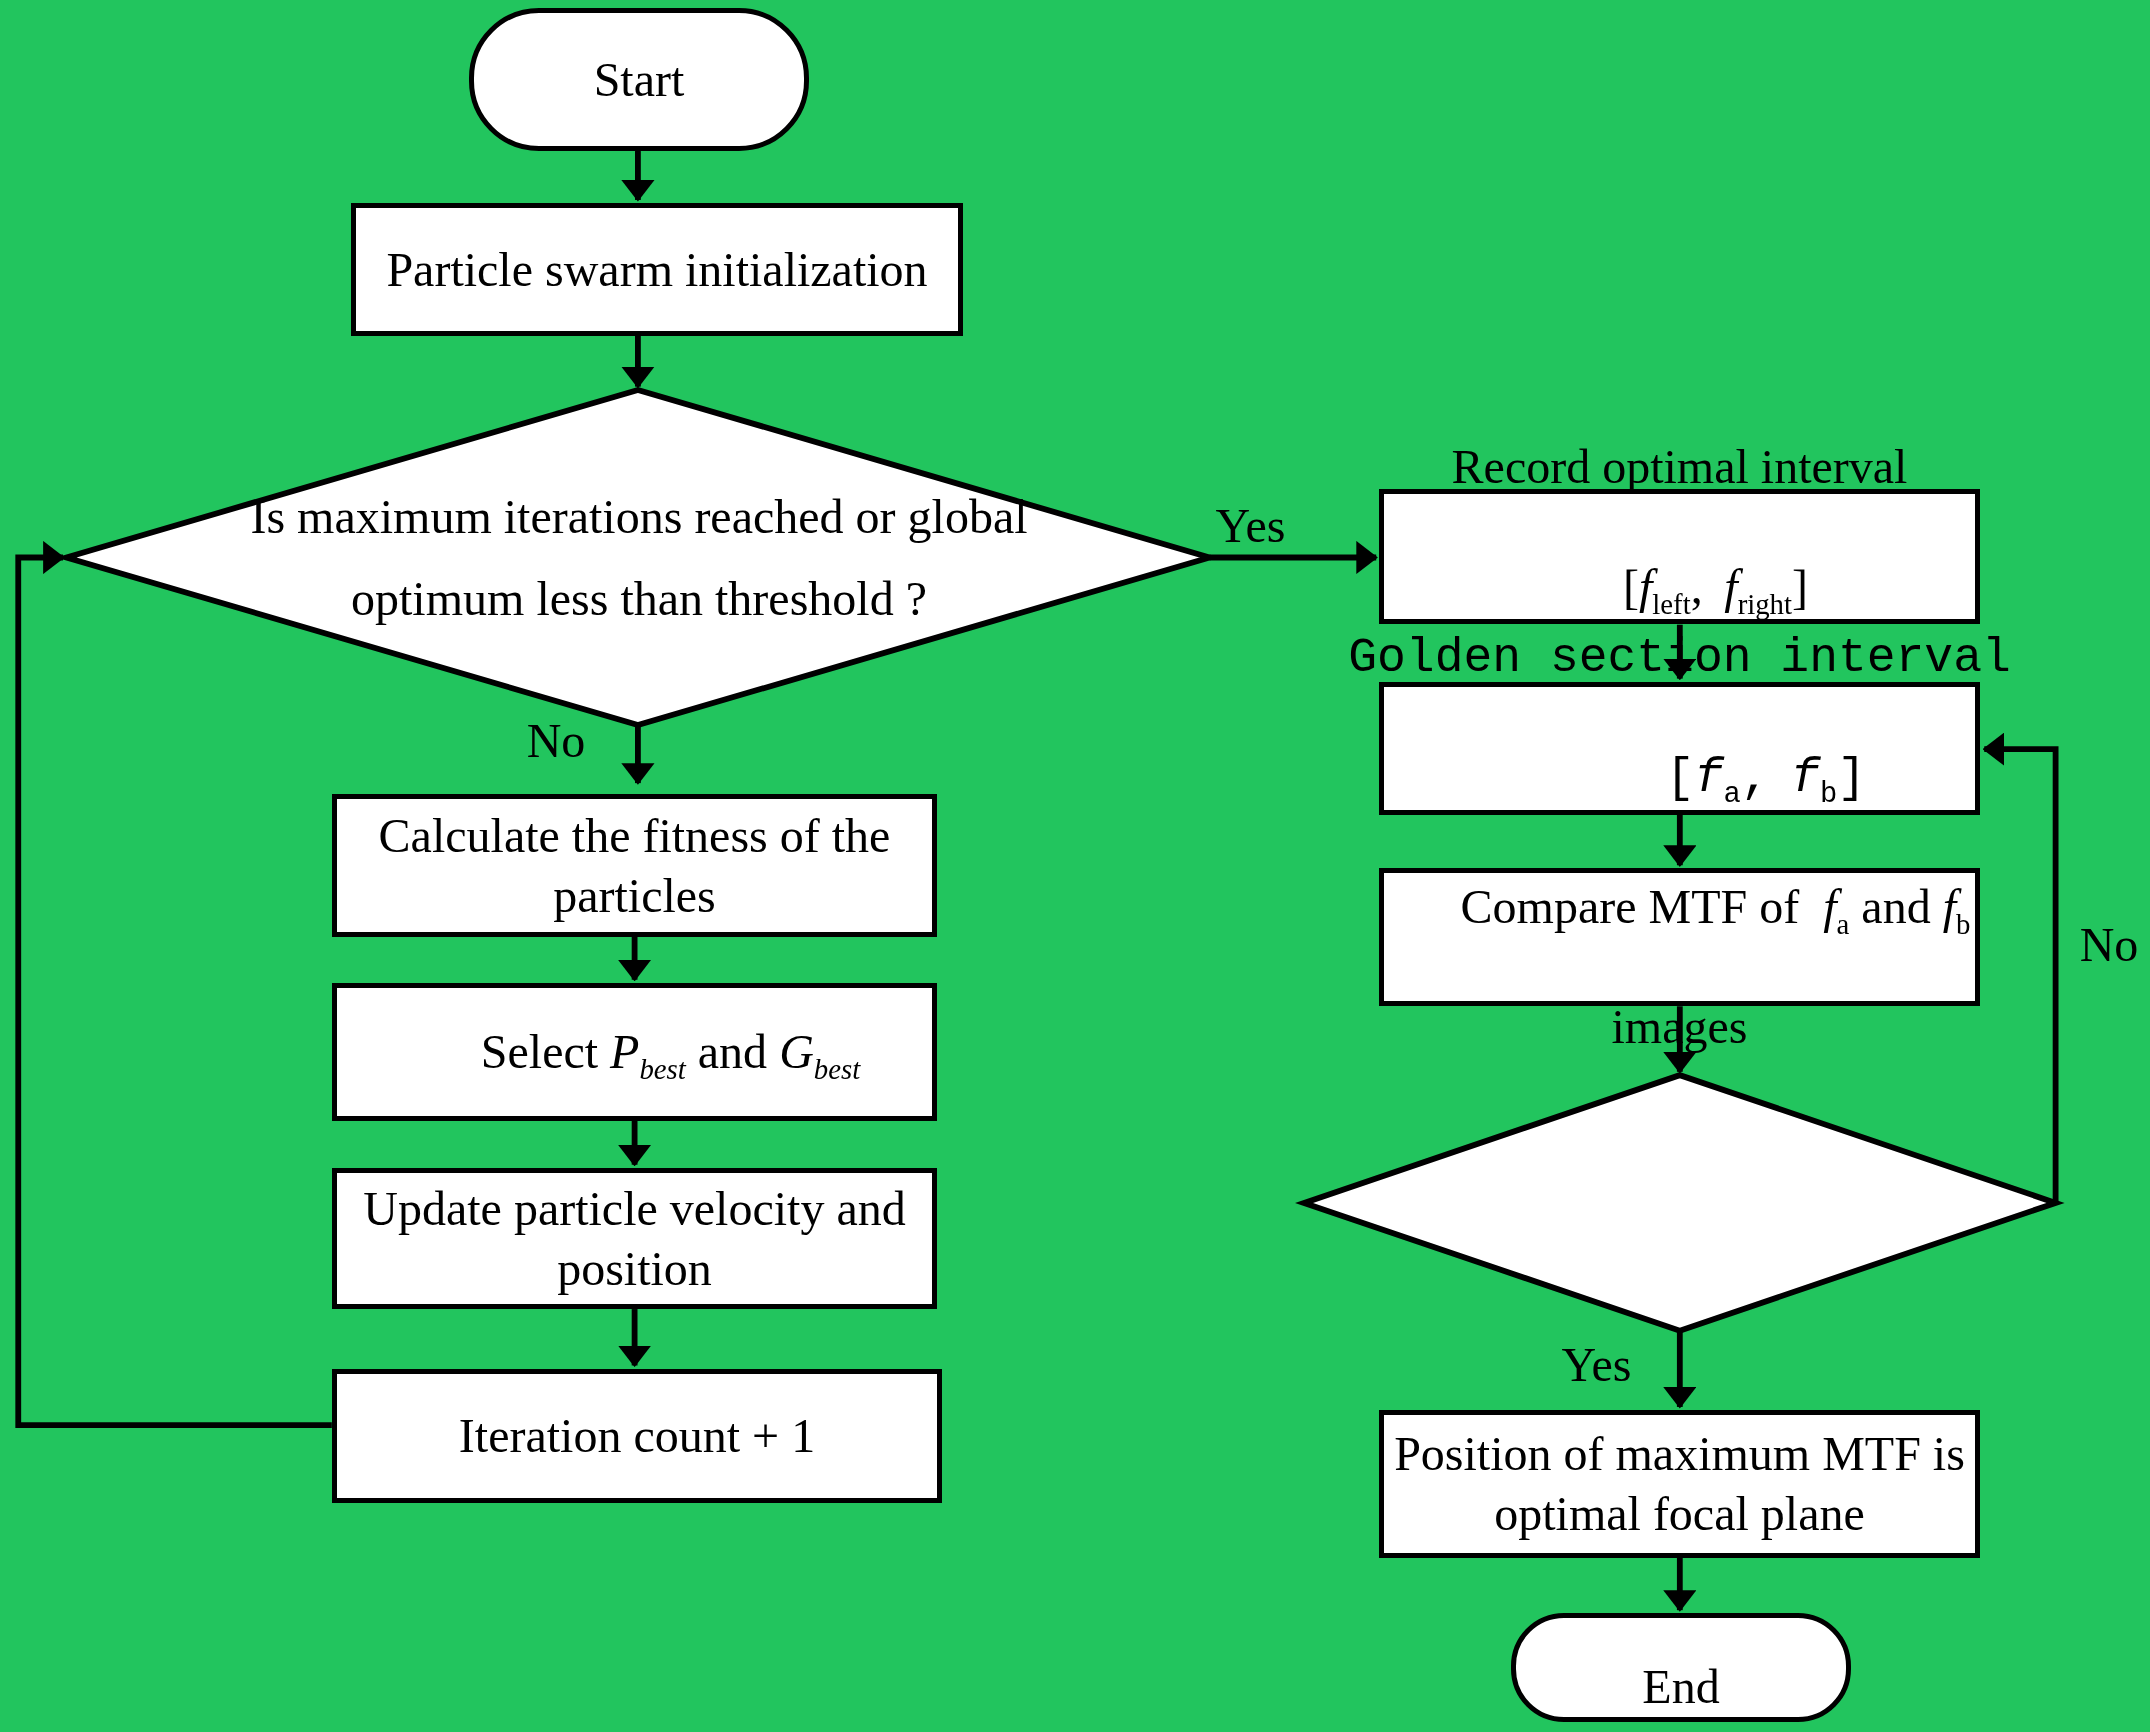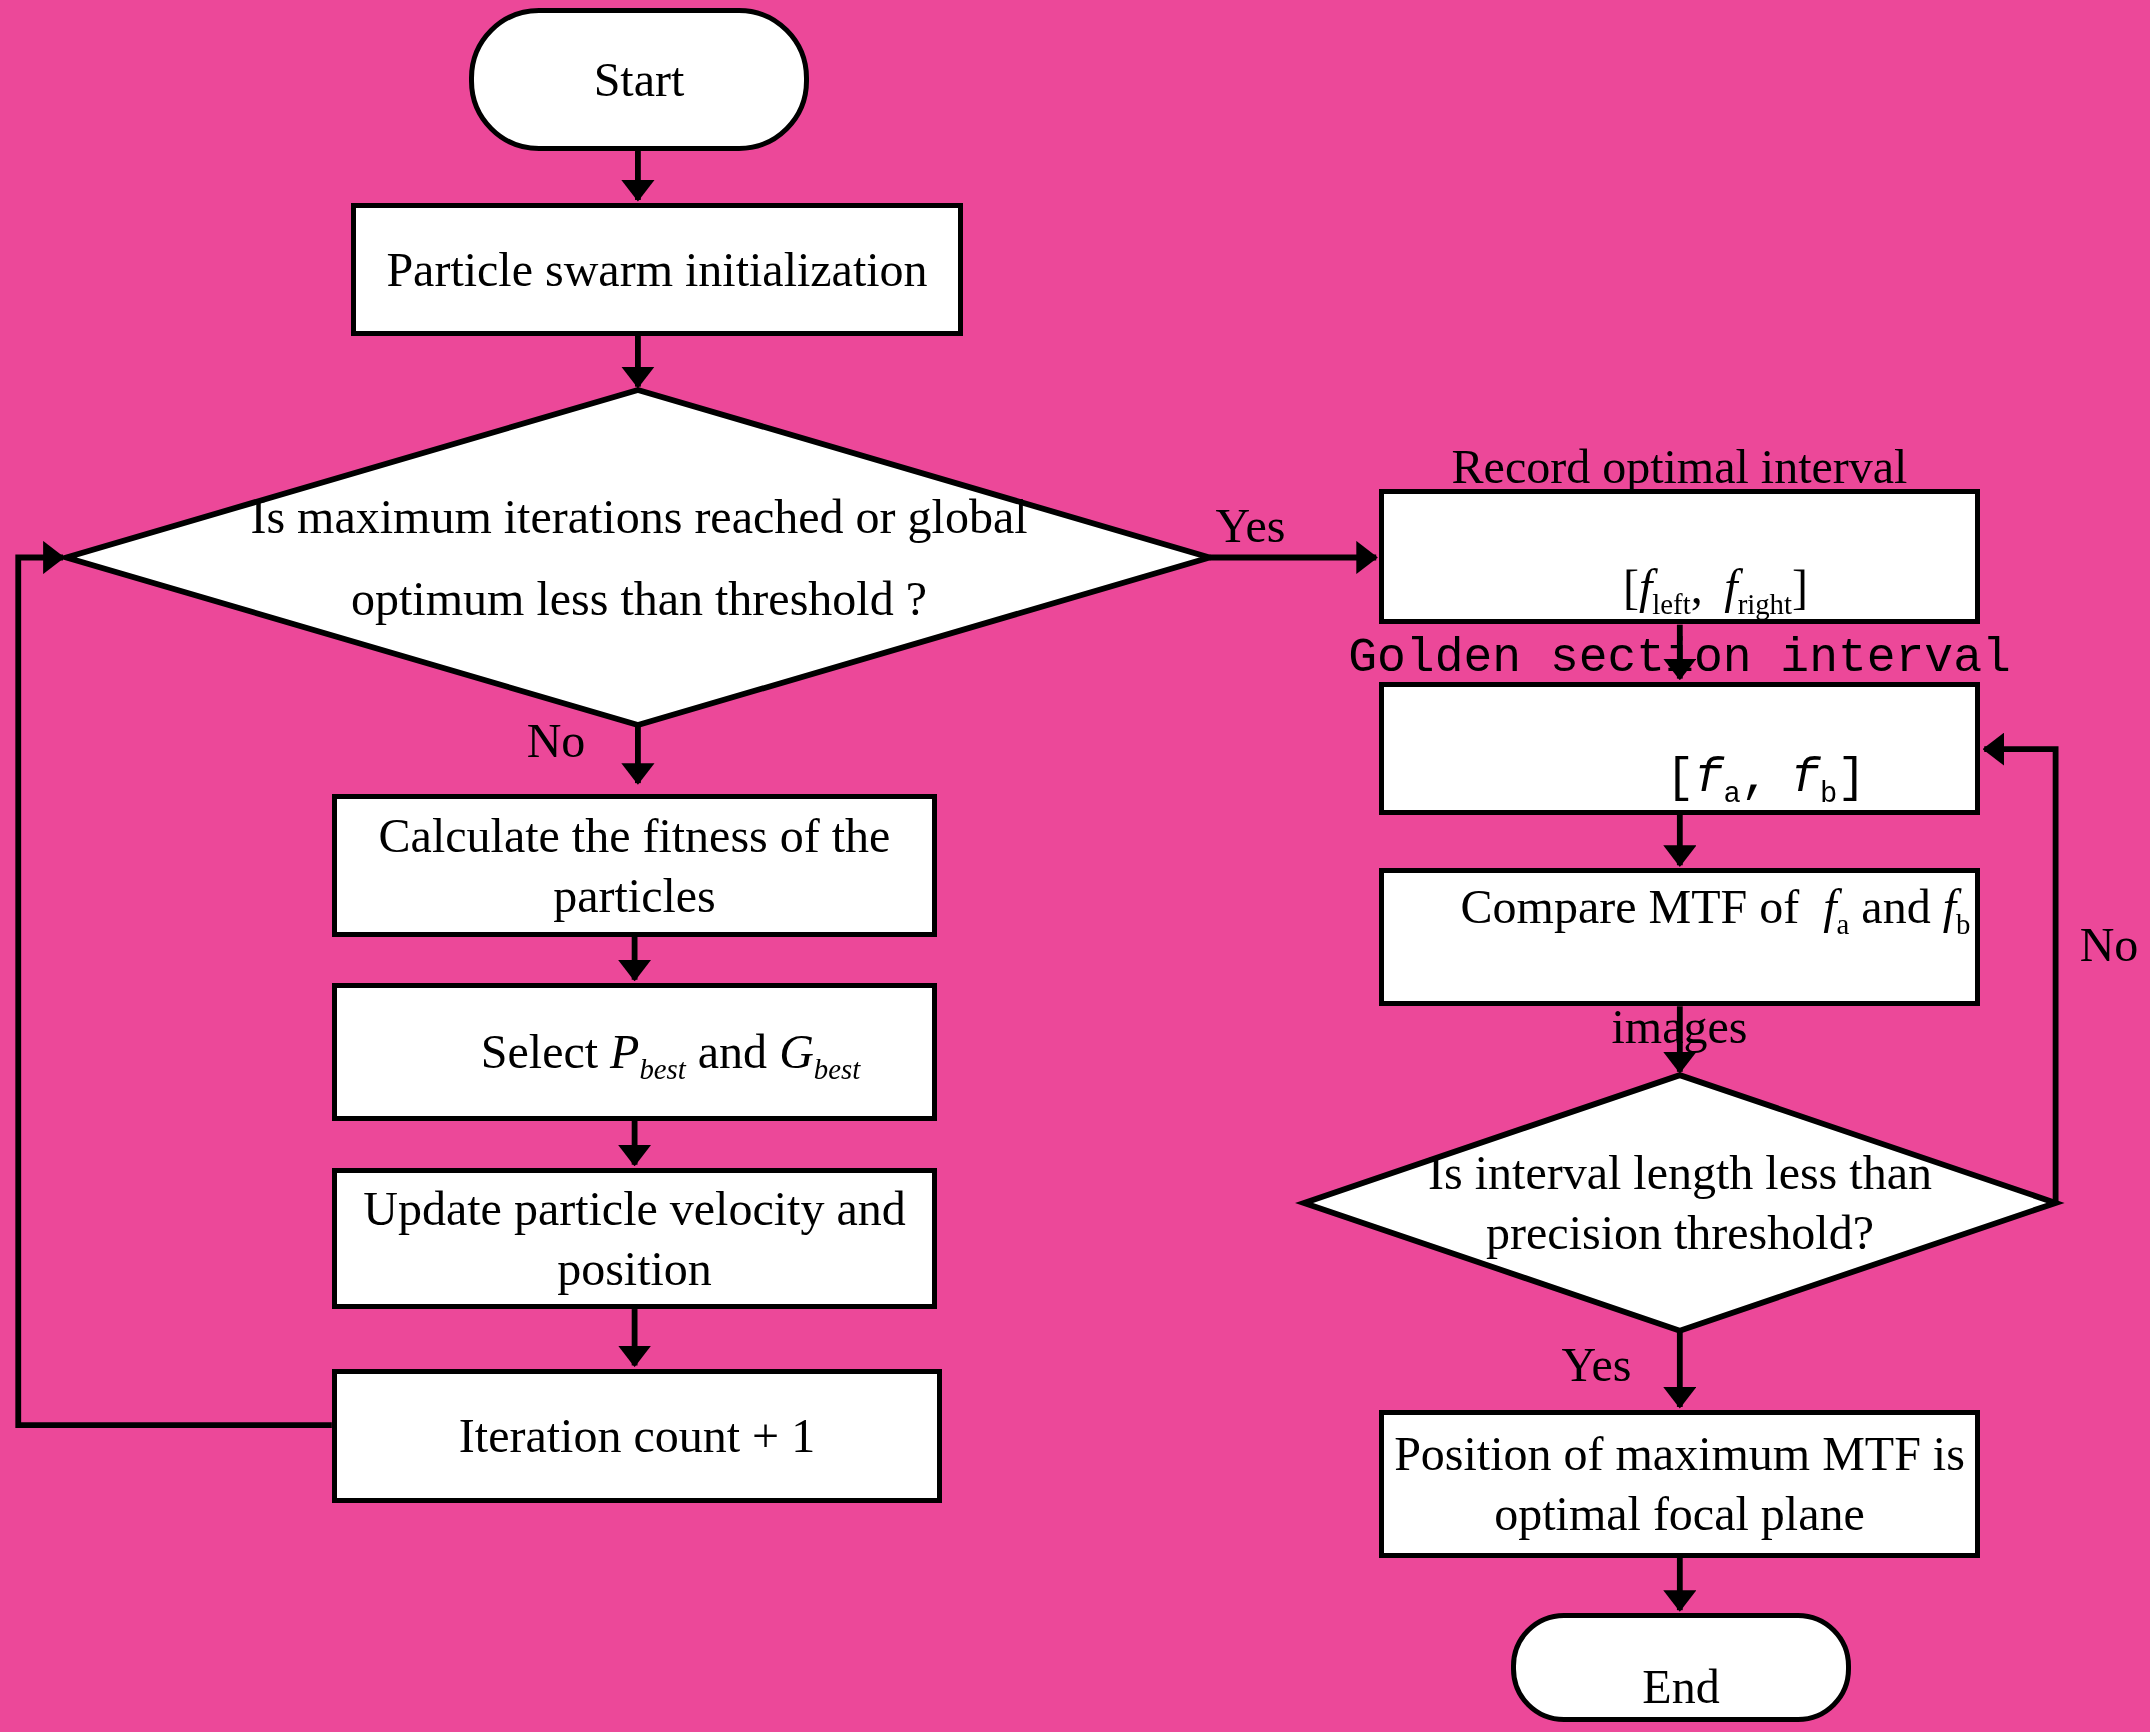--- a/index.html
+++ b/index.html
@@ -1,16 +1,16 @@
 <!DOCTYPE html>
 <html style="font-size:13.3px"><head>
 <meta charset="utf-8">
 <style>
   html,body{margin:0;padding:0;background:#ffffff;}
-  .canvas{position:relative;width:2151px;height:1733px;background:#ec4899;
+  .canvas{position:relative;width:2151px;height:1733px;background:#22c55e;
           font-family:"Liberation Serif","DejaVu Serif",serif;color:#000;}
   svg.wires{position:absolute;left:0;top:0;width:2151px;height:1733px;}
   .shape{fill:#ffffff;stroke:#000000;stroke-width:7;}
   .wire{fill:none;stroke:#000000;stroke-width:7;}
   .node{position:absolute;display:flex;flex-direction:column;align-items:center;
         justify-content:center;text-align:center;font-size:48px;line-height:1.24;
         box-sizing:border-box;}
   .rect{border:5.8px solid #000000;background:#ffffff;}
   .oval{border:5.8px solid #000000;background:#ffffff;}
   .dtext{background:transparent;}
@@ -103,24 +103,20 @@
     </span>
   </div>
 
   <div class="node rect" style="left:1379px;top:868px;width:601px;height:138px;font-family:Liberation Serif, serif;">
     <span class="l">
       <span>Compare MTF of&nbsp;&nbsp;</span><span class="it">f</span><sub>a</sub><span>&nbsp;and&nbsp;</span><span class="it">f</span><sub>b</sub>
     </span>
     <span class="l">images</span>
   </div>
 
-  <div class="node dtext" style="left:1369px;top:1116px;width:622px;height:174px;">
-    <span class="l">Is interval length less than</span>
-    <span class="l">precision threshold?</span>
-  </div>
 
   <div class="lbl" style="left:1530px;top:1337px;width:133px;">Yes</div>
 
   <div class="lbl" style="left:2051px;top:917px;width:116px;">No</div>
 
   <div class="node rect" style="left:1379px;top:1410px;width:601px;height:148px;">
     <span class="l">Position of maximum MTF is</span>
     <span class="l">optimal focal plane</span>
   </div>
 

